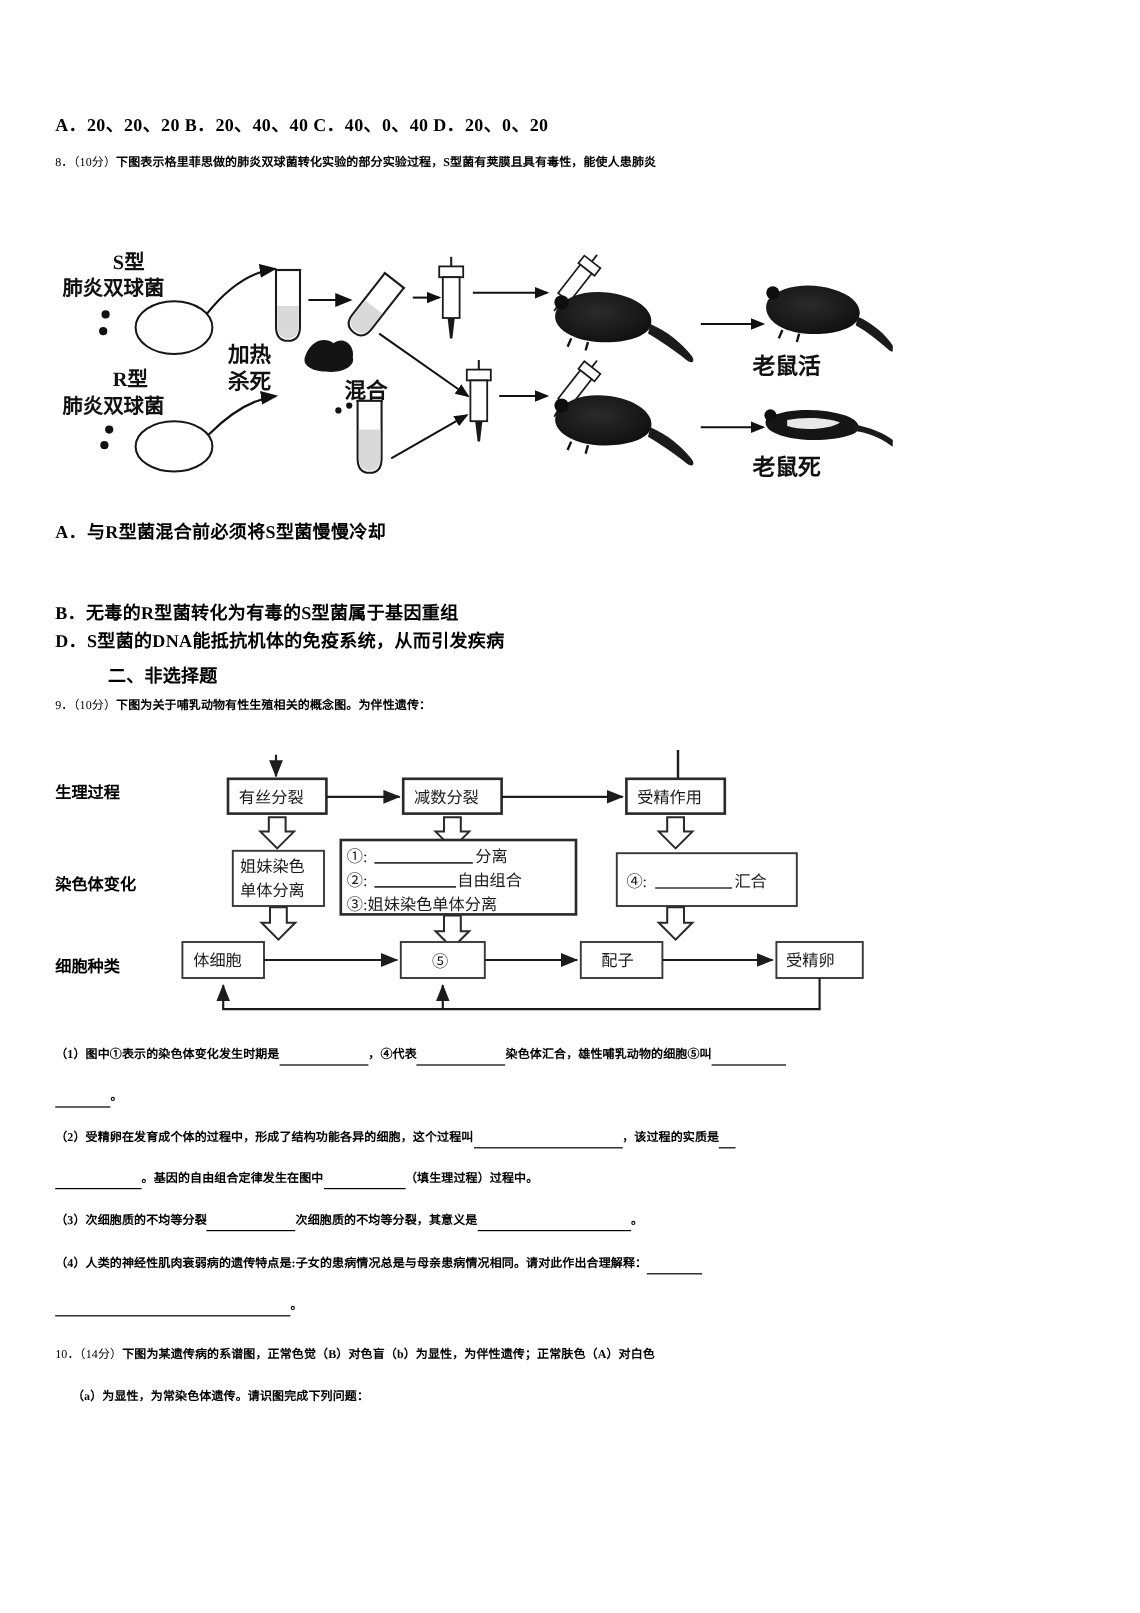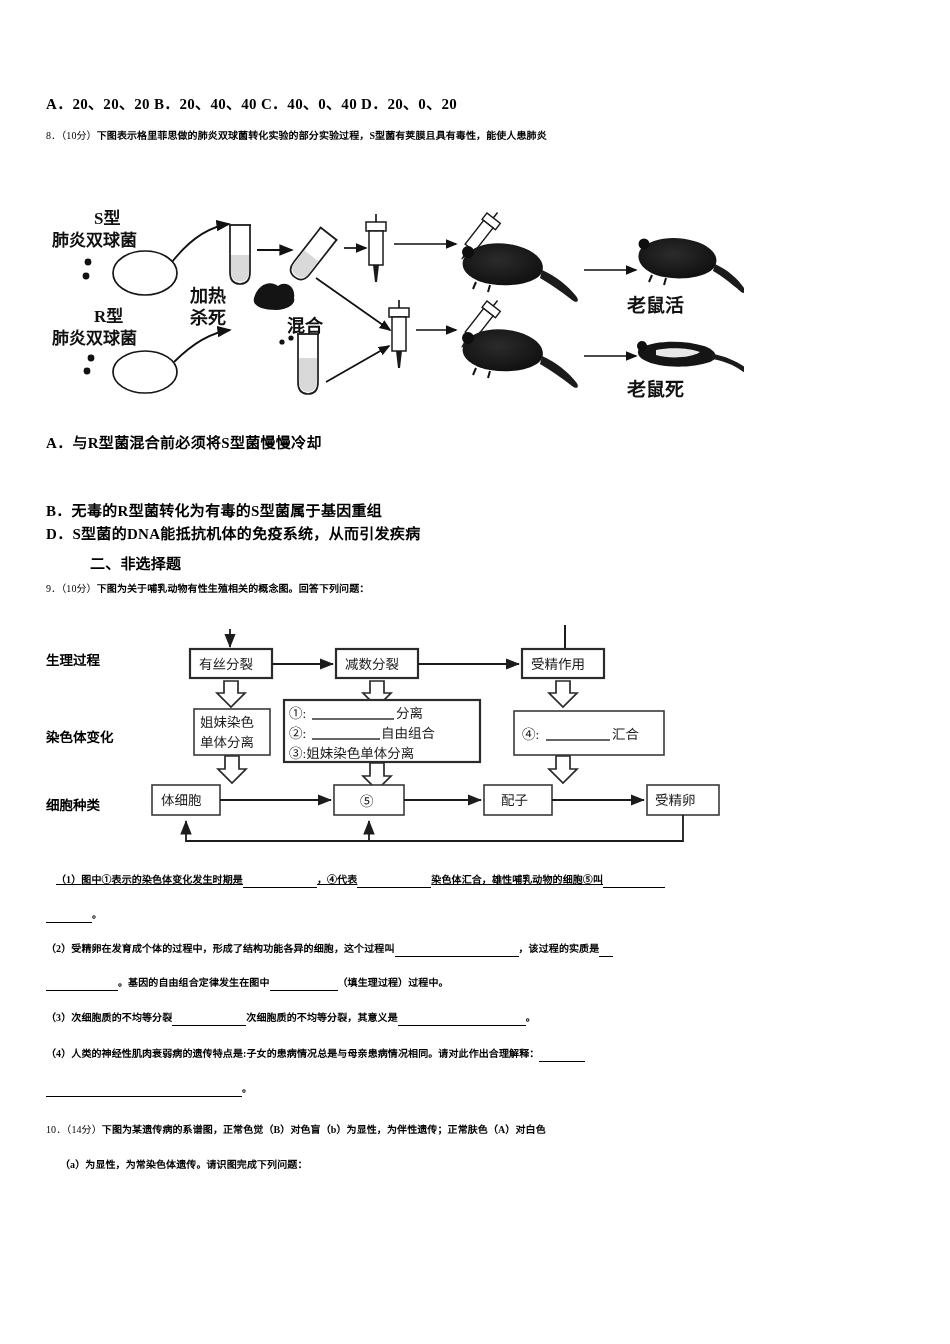--- a/index.html
+++ b/index.html
@@ -255,21 +255,21 @@
     </svg>
   </div>
 
   <div class="opt" style="left:46px; top:415px;margin-top:16px;">A．与R型菌混合前必须将S型菌慢慢冷却</div>
   <div class="opt" style="left:46px; top:451px;margin-top:48px;">B．无毒的R型菌转化为有毒的S型菌属于基因重组</div>
   <div class="opt" style="left:46px; top:522px;">D．S型菌的DNA能抵抗机体的免疫系统，从而引发疾病</div>
 
   <div class="line" style="left:46px; top:553px; font-size:15px;margin-left:44px;">二、非选择题</div>
 
   <div class="qtext" style="left:46px; top:581px;">
-    <span class="qnum">9．</span><span class="qnum">（10分）</span><span>下图为关于哺乳动物有性生殖相关的概念图。回答下列问题：</span>
+    <span class="qnum">9．</span><span class="qnum">（10分）</span><span>下图为关于哺乳动物有性生殖相关的概念图。为伴性遗传：</span>
   </div>
 
   <div id="concept-map">
     <svg width="680" height="230" viewBox="0 0 680 230" xmlns="http://www.w3.org/2000/svg">
       <defs>
         <marker id="cmA" markerWidth="9" markerHeight="9" refX="7.5" refY="3.2" orient="auto">
           <path d="M0,0 L8,3.2 L0,6.4 z" fill="#1c1c1c"></path>
         </marker>
         <marker id="cmAup" markerWidth="9" markerHeight="9" refX="7.5" refY="3.2" orient="auto">
           <path d="M0,0 L8,3.2 L0,6.4 z" fill="#1c1c1c"></path>
@@ -342,21 +342,21 @@
       <line x1="508" y1="175" x2="600" y2="175" class="cm-arrowline" marker-end="url(#cmA)"></line>
 
       <rect class="cm-box" x="603" y="160" width="72" height="30"></rect>
       <text class="cm-boxtext" x="611" y="180" font-size="13">受精卵</text>
 
       <path d="M639,190 L639,216 L142,216 L142,196" class="cm-arrowline" marker-end="url(#cmAup)"></path>
       <path d="M325,216 L325,196" class="cm-arrowline" marker-end="url(#cmAup)"></path>
     </svg>
   </div>
 
-  <div class="qtext" style="left:56px; top:872px;text-decoration:underline;">
+  <div class="qtext" style="left:46px; top:872px;">
     <span>（1）</span><span>图中①表示的染色体变化发生时期是</span><span class="blank" style="width:74px;"></span><span>，④代表</span><span class="blank" style="width:74px;"></span><span>染色体汇合，雄性哺乳动物的细胞⑤叫</span><span class="blank" style="width:62px;"></span>
   </div>
   <div class="qtext" style="left:46px; top:907px;">
     <span class="blank" style="width:46px;"></span><span>。</span>
   </div>
 
   <div class="qtext" style="left:46px; top:941px;">
     <span>（2）</span><span>受精卵在发育成个体的过程中，形成了结构功能各异的细胞，这个过程叫</span><span class="blank" style="width:124px;"></span><span>，该过程的实质是</span><span class="blank" style="width:14px;"></span>
   </div>
   <div class="qtext" style="left:46px; top:975px;">

